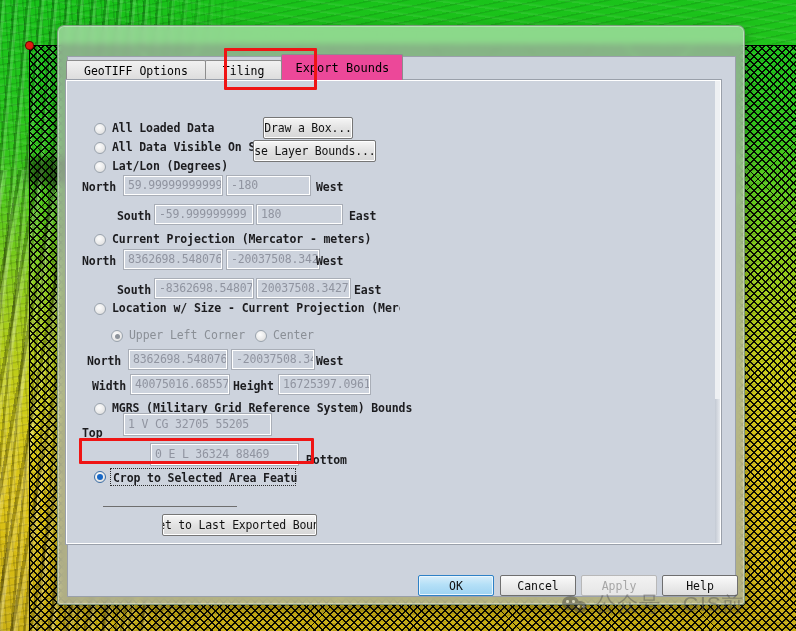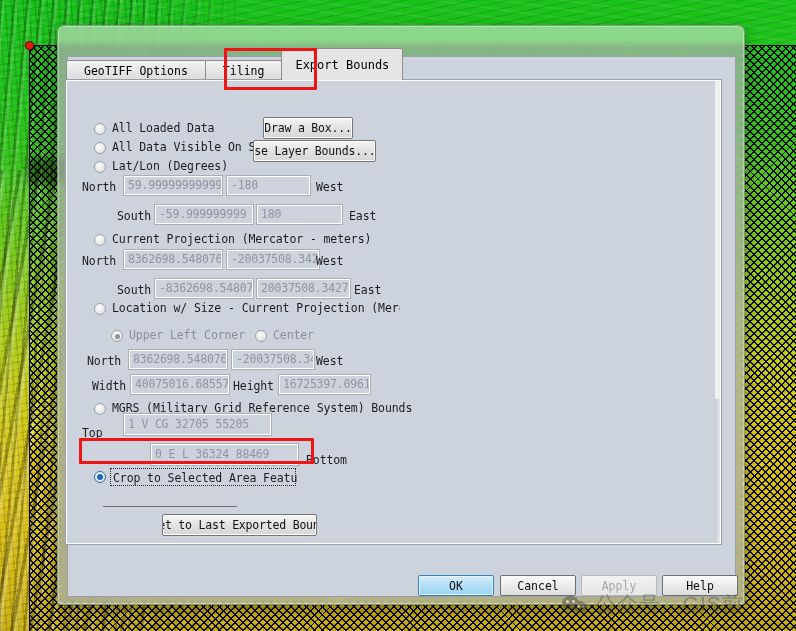--- a/index.html
+++ b/index.html
@@ -173,22 +173,22 @@
     background: linear-gradient(to bottom, #f1f1f1 0%, #dcdcdc 100%);
     border: 1px solid #8d8d8d;
     border-bottom: none;
     border-radius: 2px 2px 0 0;
     white-space: nowrap;
     cursor: pointer;
     position: relative;
     box-sizing: border-box;
   }
   .tab.active {
-    background: #e5e5e5;
-    height: 32px;
+    background: #ec4899;
+    height: 26px;
     z-index: 3;
     font-size: 12px;
     padding: 0 13px;
   }
   #tabpanel {
     position: absolute;
     left: 8px; top: 54px;
     width: 655px; height: 464px;
     background: #cdd3dd;
     border: 1px solid #fff;
@@ -235,21 +235,21 @@
     background: #1667c6;
   }
   .lbl {
     position: absolute;
     font-family: "DejaVu Sans Mono", monospace;
     font-size: 11.5px;
     color: #39393d;
     white-space: nowrap;
     letter-spacing: -0.1px;
   }
-  .lbl.strong { color: #1c1c1f; }
+  .lbl.strong { color: #1c1c1f; font-weight: bold; }
   .lbl.dim { color: #8a8f96; }
   .lbl.clip {
     overflow: hidden;
   }
   .field {
     position: absolute;
     height: 19px;
     background: #cdd3dd;
     border: 1px solid #fff;
     box-shadow: 0 0 0 1px #a9aeb7;

